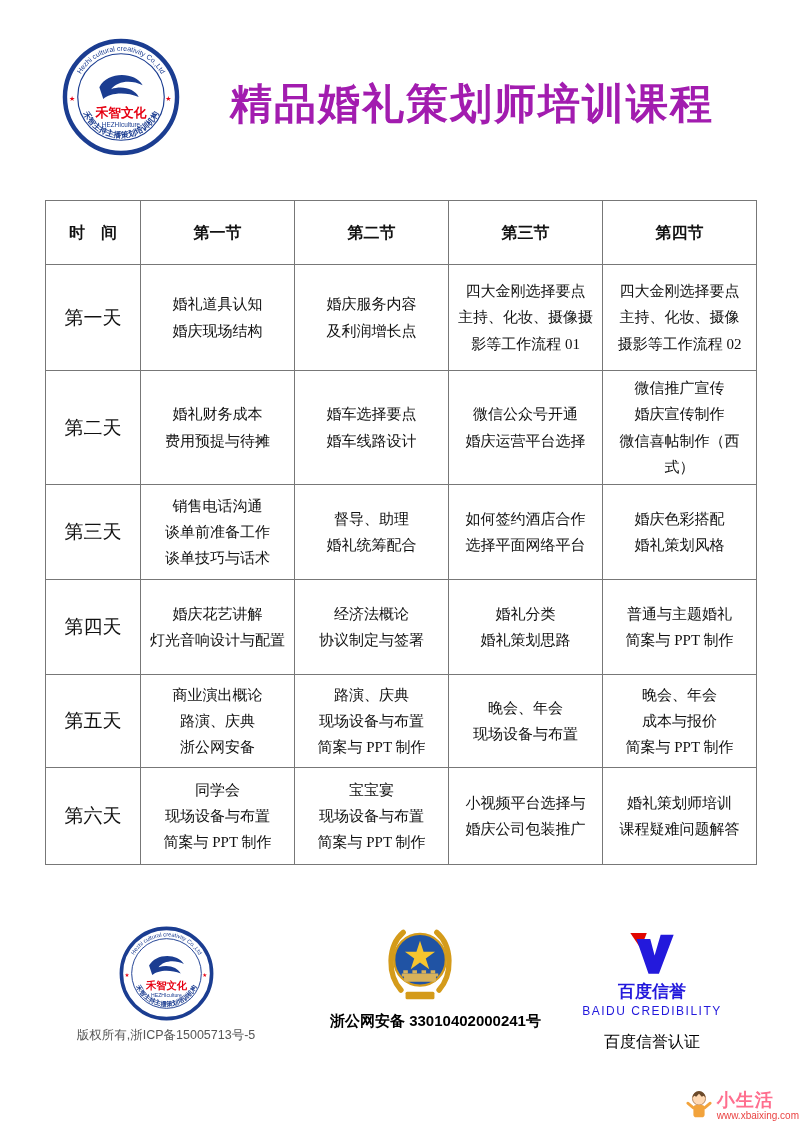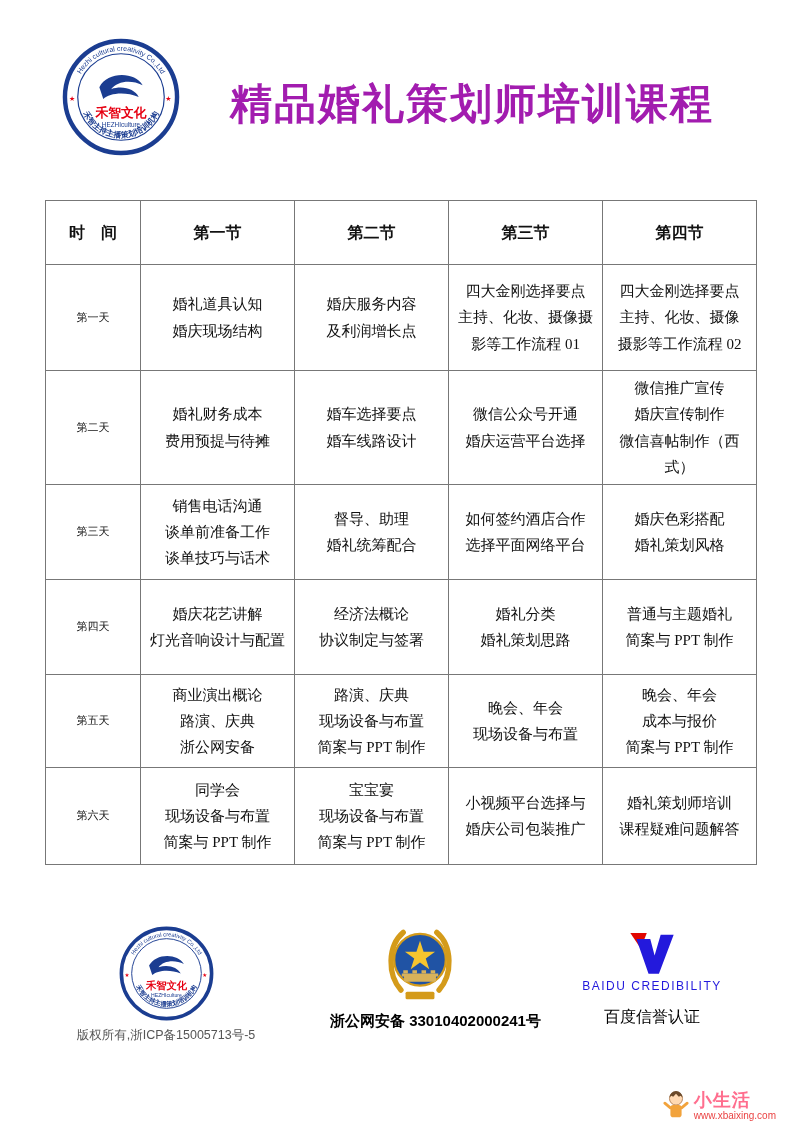--- a/index.html
+++ b/index.html
@@ -57,21 +57,21 @@
     font-weight: bold;
     font-size: 16px;
     height: 64px;
   }
   .course-table tbody tr:nth-child(1) { height: 106px; }
   .course-table tbody tr:nth-child(2) { height: 93px; }
   .course-table tbody tr:nth-child(3) { height: 95px; }
   .course-table tbody tr:nth-child(4) { height: 95px; }
   .course-table tbody tr:nth-child(5) { height: 93px; }
   .course-table tbody tr:nth-child(6) { height: 97px; }
-  .course-table td.day { font-size: 11px; }
+  .course-table td.day { font-size: 19px; }
 
   
   .footer-left {
     position: absolute;
     left: 60px; top: 926px;
     width: 212px;
     text-align: center;
   }
   .footer-left .hezhi-logo-bottom { width: 95px; height: 95px; display: block; margin: 0 auto; }
   .copyright-text {
@@ -102,21 +102,21 @@
     text-align: center;
   }
   .footer-right .baidu-v { width: 52px; height: 52px; display: block; margin: 0 auto; }
   .baidu-name { font-size: 17px; font-weight: bold; color: #2319dc; margin-top: 2px; }
   .baidu-name-en { font-size: 12px; letter-spacing: 1.5px; color: #2319dc; margin-top: 1px; }
   .baidu-cert { font-size: 16px; color: #000000; margin-top: 14px; }
 
   
   .watermark {
     position: absolute;
-    right: 24px; bottom: 6px;
+    right: 1px; bottom: 6px;
     display: flex;
     align-items: center;
     gap: 4px;
   }
   .watermark-icon { width: 28px; height: 32px; }
   .watermark-texts { display: flex; flex-direction: column; line-height: 1.1; }
   .watermark-name {
     font-size: 18px;
     font-weight: bold;
     color: #ff6e8e;
@@ -284,20 +284,21 @@
       <path d="M26 70 h48 v4 h-48 z M29 74 h42 v7 h-42 z" fill="#d8b25a"></path>
     </svg>
     <div class="police-filing-text">浙公网安备 33010402000241号</div>
   </div>
 
   <div class="footer-right">
     <svg class="baidu-v" viewBox="0 0 60 60">
       <polygon points="5,8 24,8 17,26" fill="#e10600"></polygon>
       <path d="M12 15 L28 15 L33 34 L40 10 L55 10 L38 55 L26 55 Z" fill="#2319dc"></path>
     </svg>
+    <div class="baidu-name">百度信誉</div>
     <div class="baidu-name-en">BAIDU CREDIBILITY</div>
     <div class="baidu-cert">百度信誉认证</div>
   </div>
 
   <div class="watermark">
     <svg class="watermark-icon" viewBox="0 0 30 34">
       <circle cx="15" cy="9" r="7" fill="#ffd9b3" stroke="#b5835a" stroke-width="1"></circle>
       <path d="M8 8 a7,7 0 0 1 14,0 l-2,-2 -2,1 -3,-3 -3,3 -2,-1 z" fill="#6b4a2b"></path>
       <rect x="9" y="16" width="12" height="13" rx="3" fill="#f2a33c"></rect>
       <line x1="9" y1="19" x2="3" y2="14" stroke="#f2a33c" stroke-width="3" stroke-linecap="round"></line>

